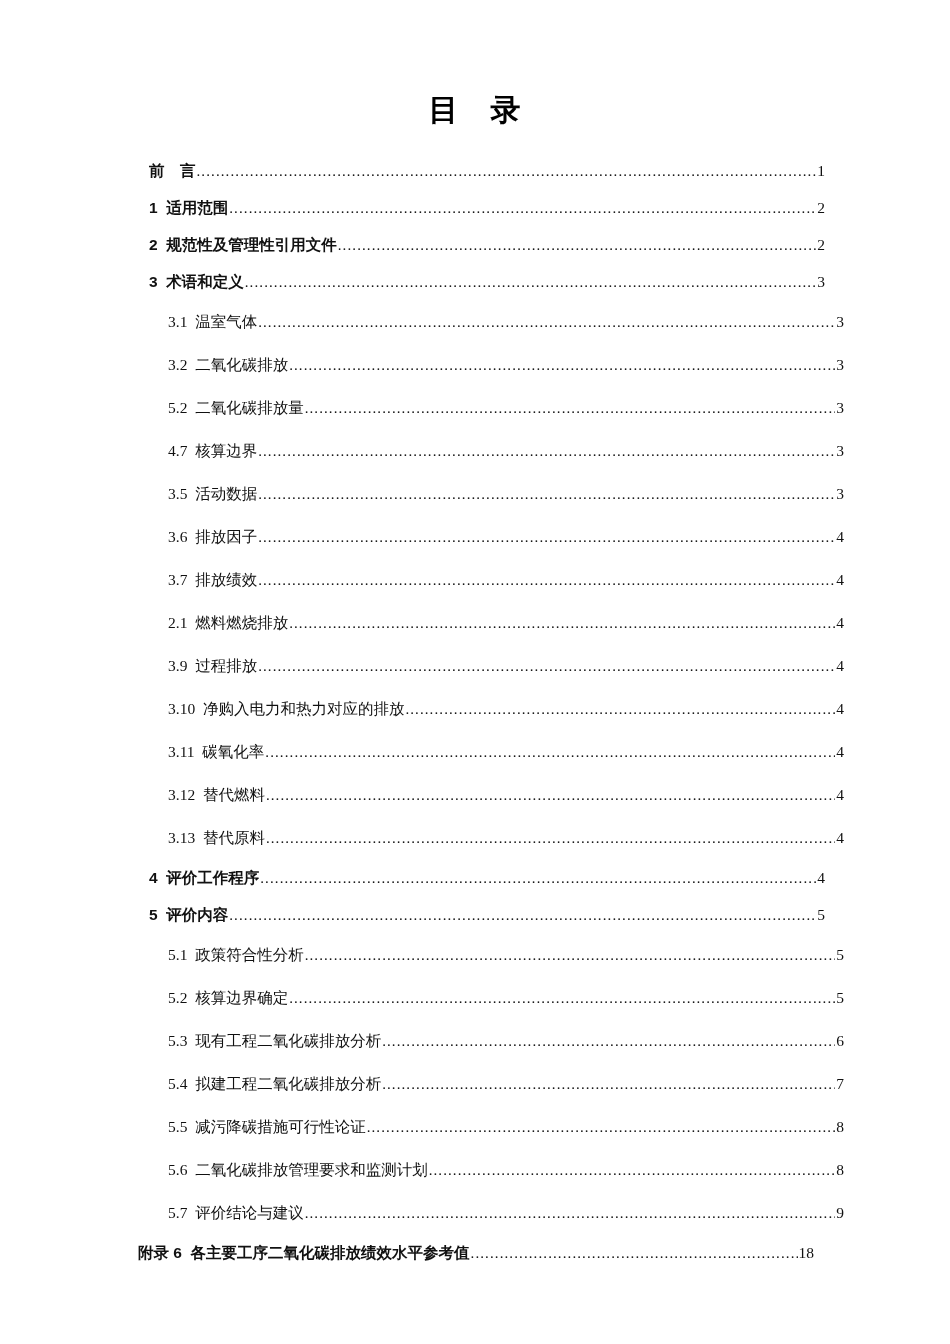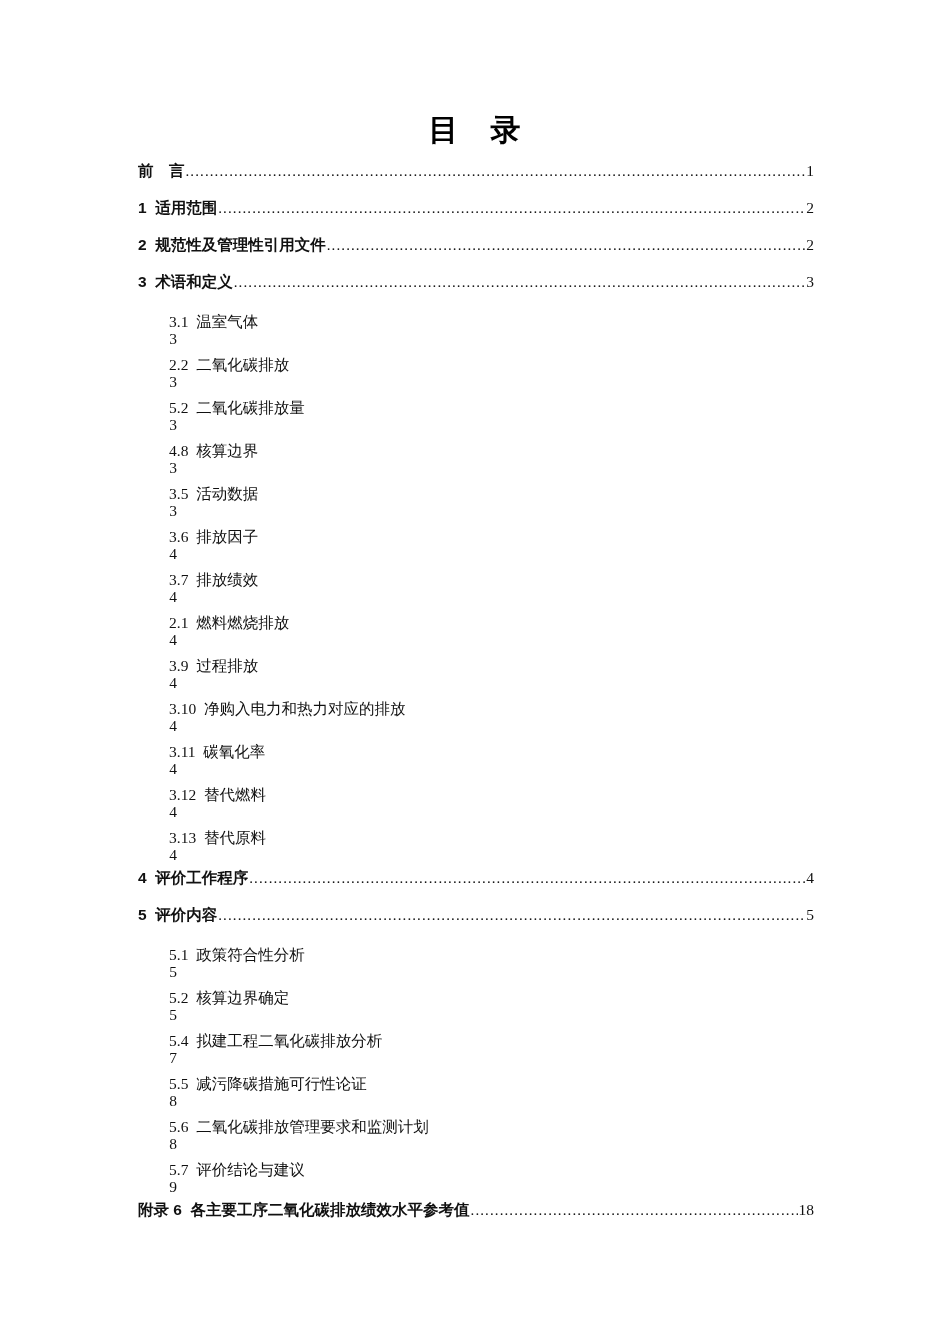--- a/index.html
+++ b/index.html
@@ -17,21 +17,21 @@
   .page {
     position: relative;
     width: 950px;
     height: 1344px;
     background: #ffffff;
     overflow: hidden;
   }
   .toc-title {
     position: absolute;
     left: 0;
-    top: 110px;
+    top: 90px;
     width: 950px;
     text-align: center;
     font-size: 30px;
     font-weight: bold;
     letter-spacing: 1px;
     line-height: 40px;
     font-family: "Liberation Sans", "DejaVu Sans", sans-serif;
     white-space: pre;
   }
   .toc {
@@ -47,28 +47,28 @@
     font-size: 15.5px;
     line-height: 17px;
     color: #111111;
     white-space: nowrap;
   }
   .toc-row.lvl1 {
     font-weight: bold;
     font-family: "Liberation Sans", "DejaVu Sans", sans-serif;
     height: 31px;
     padding-top: 6px;
+    margin-left: 11px;
   }
   .toc-row.lvl2 {
     font-weight: normal;
     font-family: "Liberation Serif", "DejaVu Serif", serif;
     height: 34px;
     padding-top: 9px;
     padding-left: 30px;
-    flex-direction: column;
   }
   .toc-row.appendix {
     font-weight: bold;
     font-family: "Liberation Sans", "DejaVu Sans", sans-serif;
     height: 31px;
     padding-top: 6px;
   }
   .toc-label {
     flex: 0 0 auto;
     white-space: pre;
@@ -132,31 +132,31 @@
         <span class="toc-label">3  术语和定义</span>
         <span class="toc-leader"></span>
         <span class="toc-page">3</span>
       </div>
       <div class="toc-row lvl2">
         <span class="toc-label">3.1  温室气体</span>
         <span class="toc-leader"></span>
         <span class="toc-page">3</span>
       </div>
       <div class="toc-row lvl2">
-        <span class="toc-label">2.2  二氧化碳排放</span>
+        <span class="toc-label">3.2  二氧化碳排放</span>
         <span class="toc-leader"></span>
         <span class="toc-page">3</span>
       </div>
       <div class="toc-row lvl2">
         <span class="toc-label">5.2  二氧化碳排放量</span>
         <span class="toc-leader"></span>
         <span class="toc-page">3</span>
       </div>
       <div class="toc-row lvl2">
-        <span class="toc-label">4.8  核算边界</span>
+        <span class="toc-label">4.7  核算边界</span>
         <span class="toc-leader"></span>
         <span class="toc-page">3</span>
       </div>
       <div class="toc-row lvl2">
         <span class="toc-label">3.5  活动数据</span>
         <span class="toc-leader"></span>
         <span class="toc-page">3</span>
       </div>
       <div class="toc-row lvl2">
         <span class="toc-label">3.6  排放因子</span>
@@ -210,20 +210,25 @@
       </div>
       <div class="toc-row lvl2">
         <span class="toc-label">5.1  政策符合性分析</span>
         <span class="toc-leader"></span>
         <span class="toc-page">5</span>
       </div>
       <div class="toc-row lvl2">
         <span class="toc-label">5.2  核算边界确定</span>
         <span class="toc-leader"></span>
         <span class="toc-page">5</span>
+      </div>
+      <div class="toc-row lvl2">
+        <span class="toc-label">5.3  现有工程二氧化碳排放分析</span>
+        <span class="toc-leader"></span>
+        <span class="toc-page">6</span>
       </div>
       <div class="toc-row lvl2">
         <span class="toc-label">5.4  拟建工程二氧化碳排放分析</span>
         <span class="toc-leader"></span>
         <span class="toc-page">7</span>
       </div>
       <div class="toc-row lvl2">
         <span class="toc-label">5.5  减污降碳措施可行性论证</span>
         <span class="toc-leader"></span>
         <span class="toc-page">8</span>

